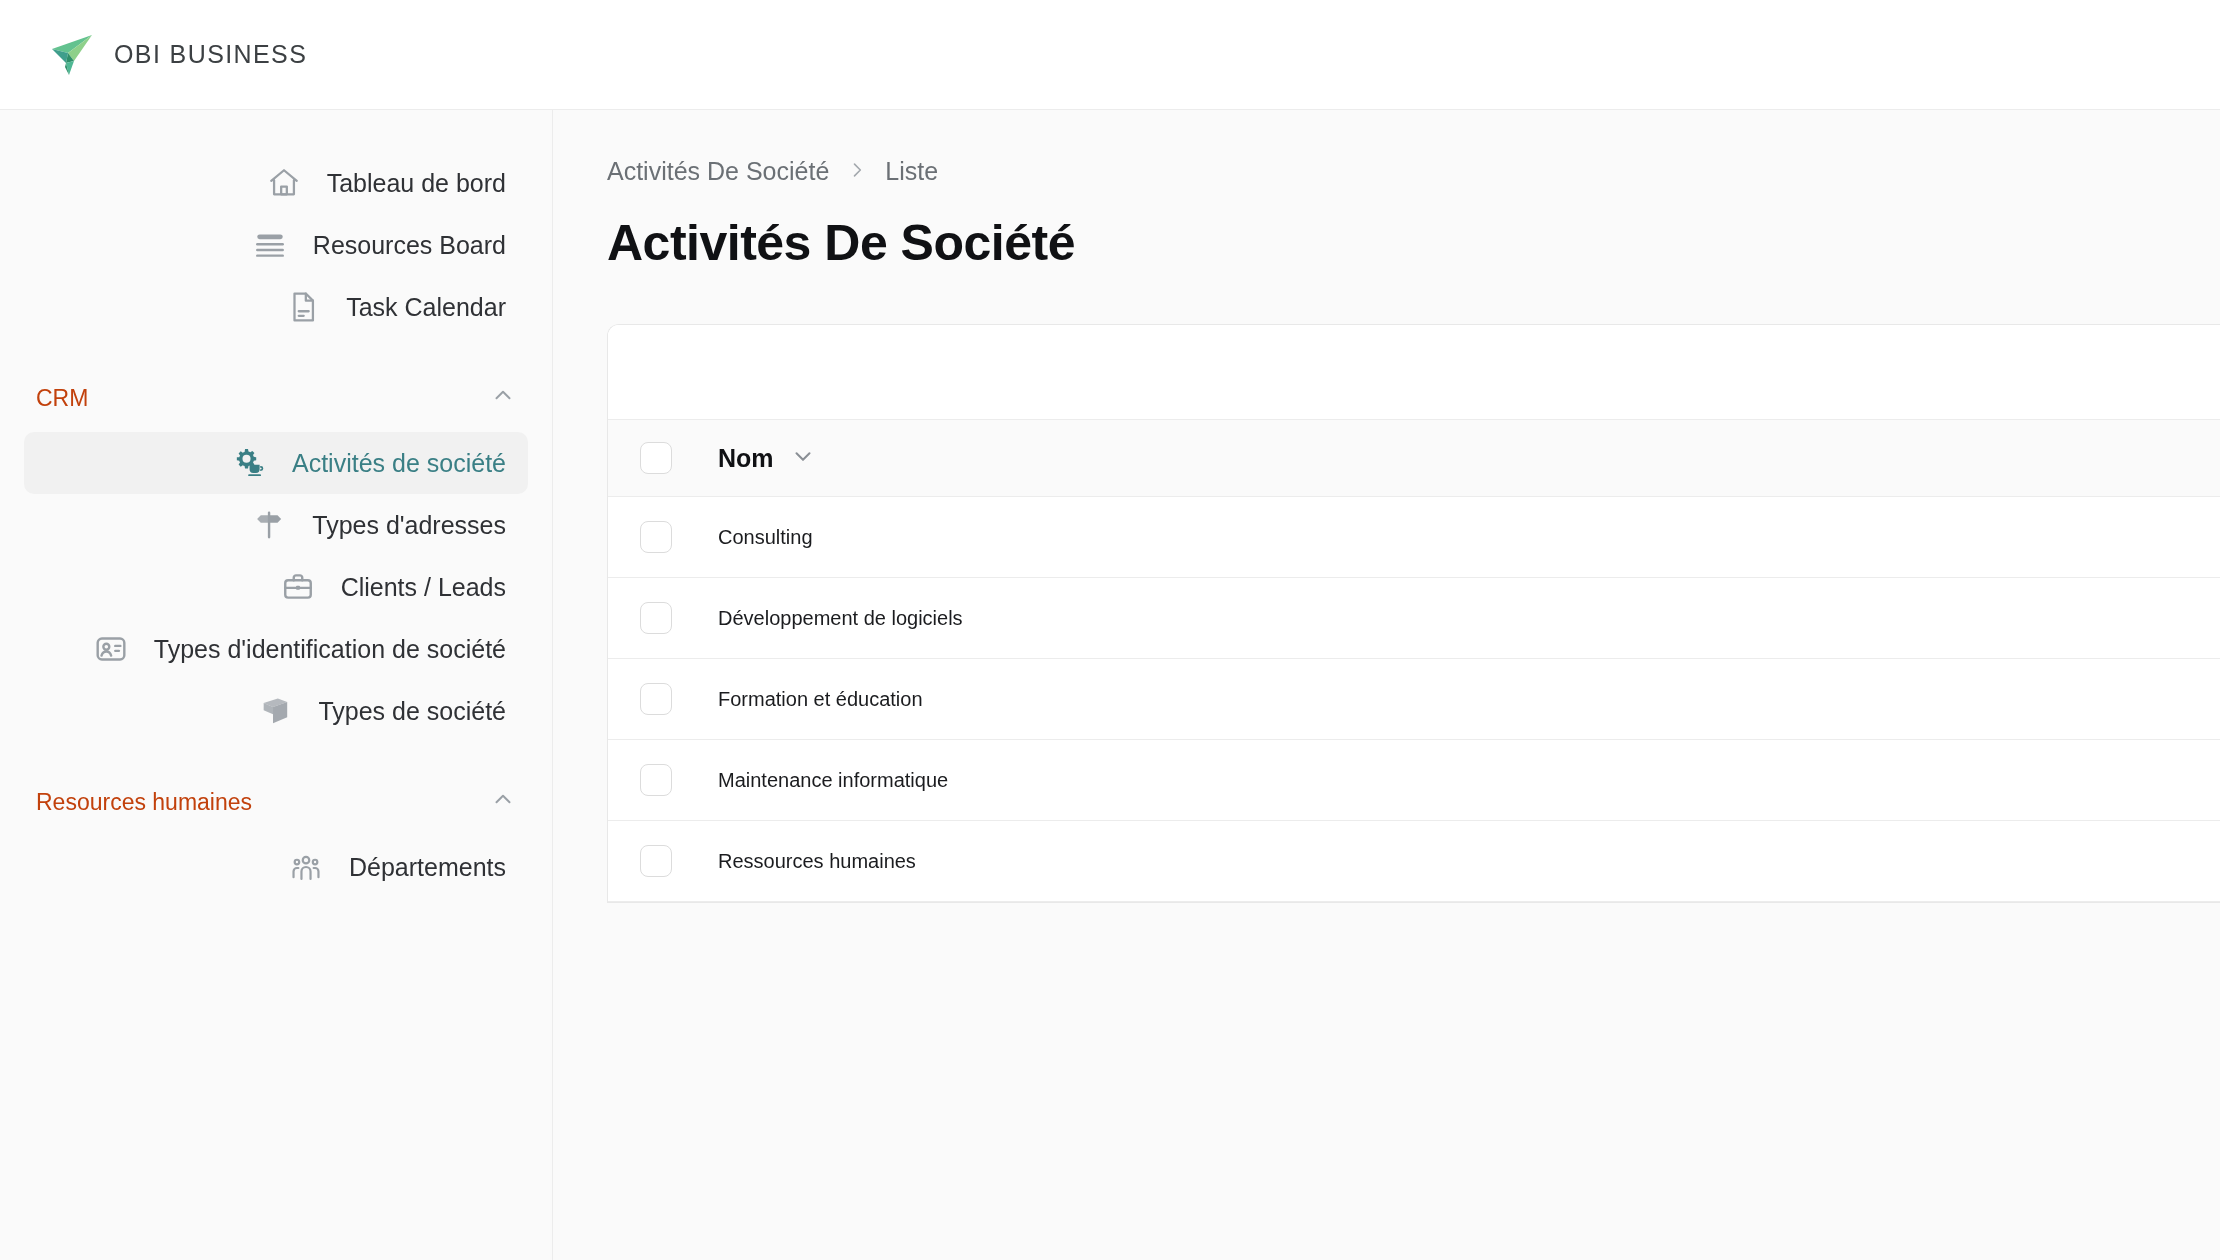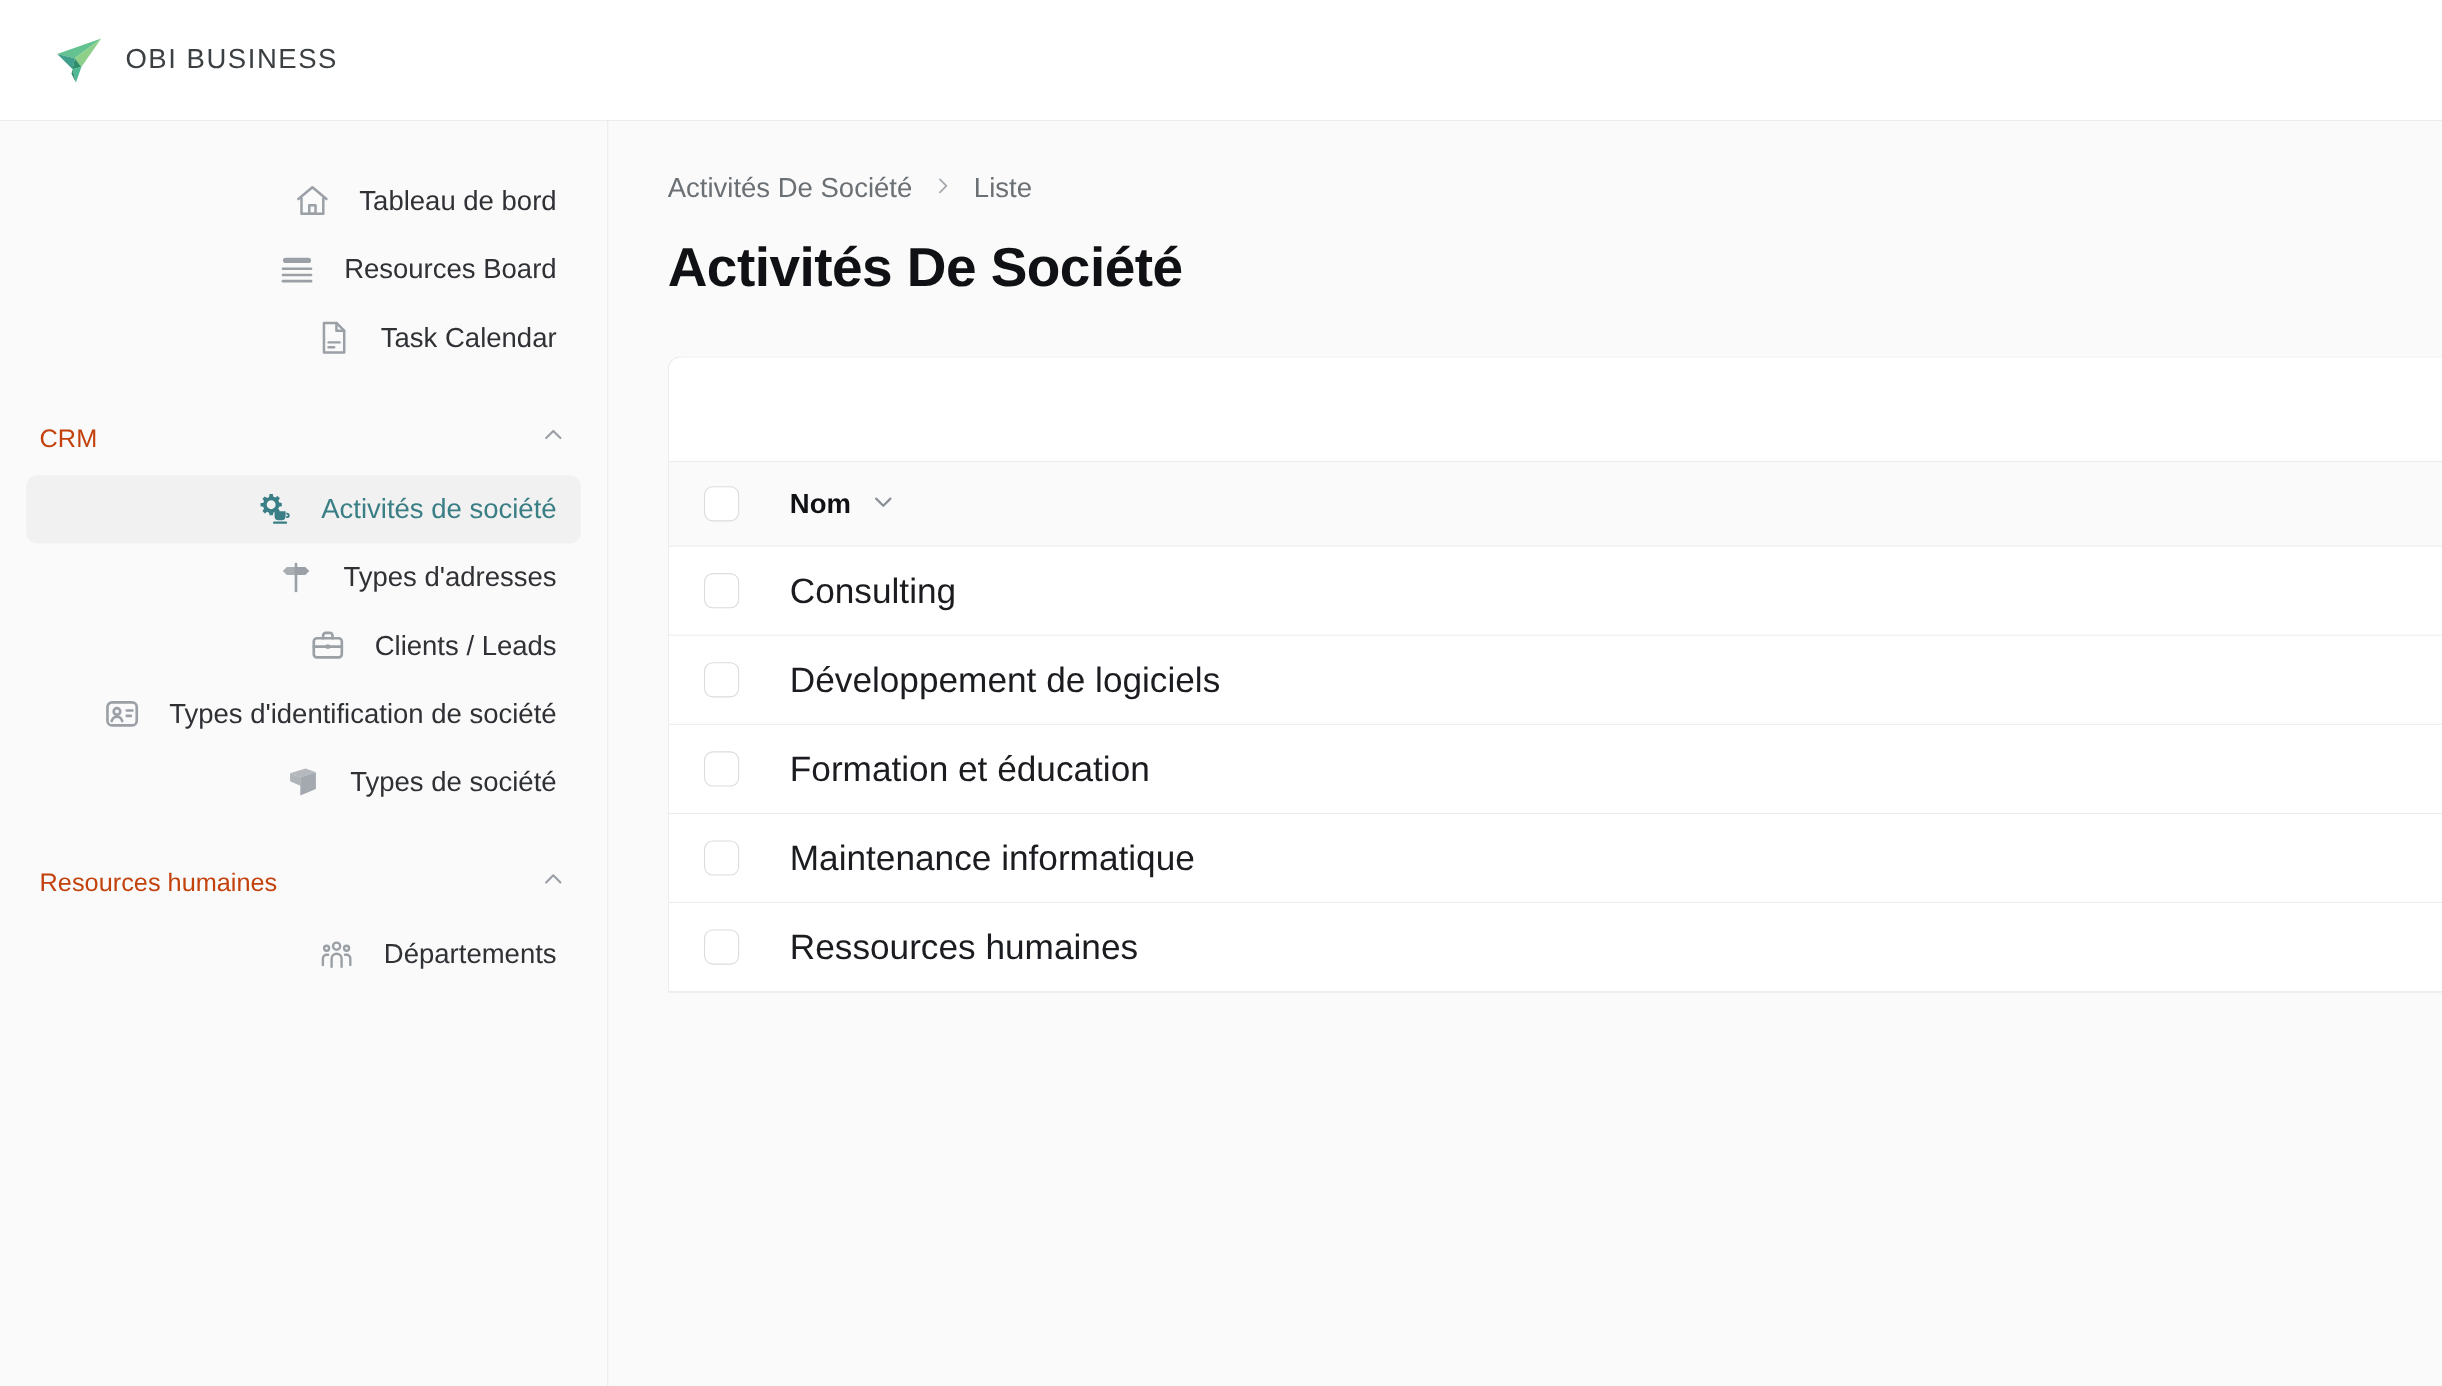--- a/index.html
+++ b/index.html
@@ -129,21 +129,21 @@
   .cbx {
     width: 32px; height: 32px;
     flex: 0 0 32px;
     border: 1px solid #dcdcdc;
     border-radius: 8px;
     background: #ffffff;
     cursor: pointer;
   }
   .cell-name {
     margin-left: 46px;
-    font-size: 32px;
+    font-size: 20px;
     color: #1b1c1f;
   }
   .head-name {
     margin-left: 46px;
     font-size: 25px;
     font-weight: 700;
     color: #101114;
   }
   .sort-chev { width: 26px; height: 26px; color: #8b9096; margin-left: 16px; cursor: pointer; }
   .head-group { display: flex; align-items: center; }

